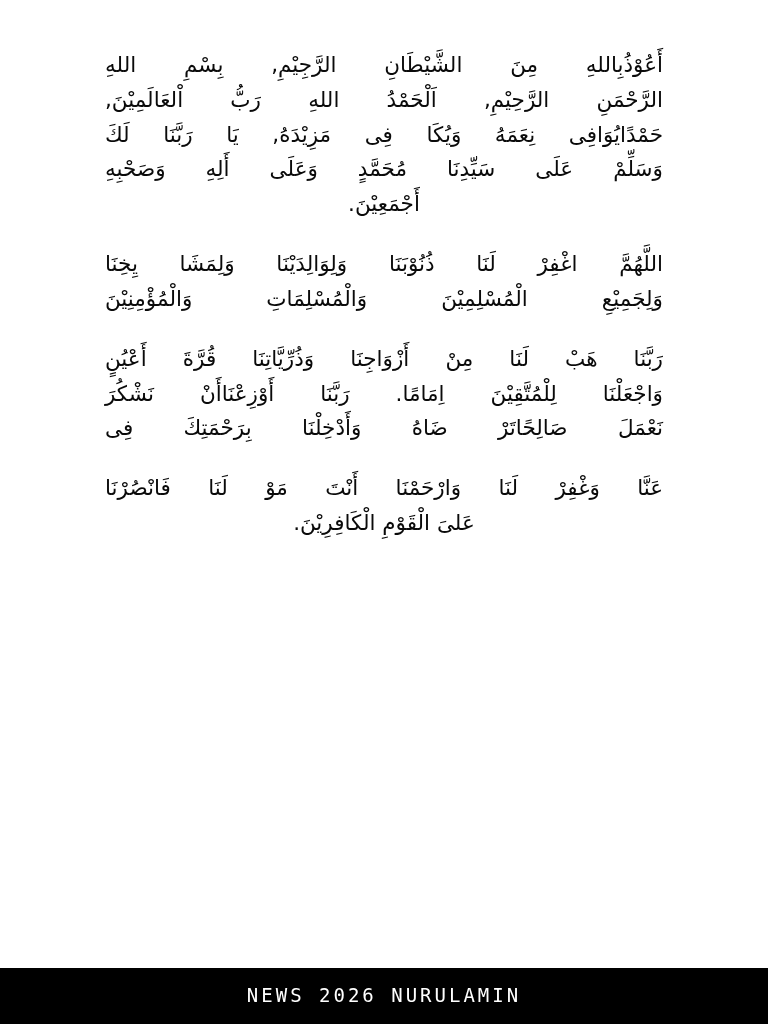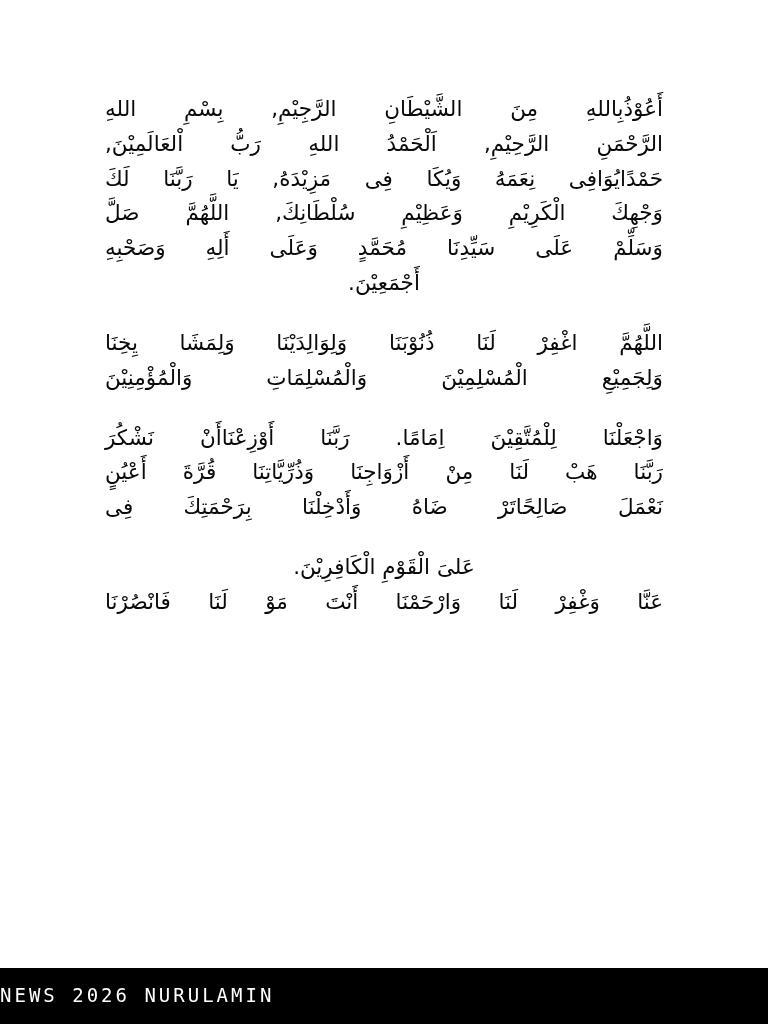--- a/index.html
+++ b/index.html
@@ -25,21 +25,21 @@
 
   
   #doc-body {
     position: absolute;
     left: 0;
     top: 0;
     width: 768px;
     height: 968px;
     background: #ffffff;
     box-sizing: border-box;
-    padding: 92px 105px 0 105px;
+    padding: 48px 105px 0 105px;
   }
 
   .dua-block {
     direction: rtl;
     text-align: justify;
     text-align-last: justify;
     unicode-bidi: embed;
     color: #0a0a0a;
     font-family: "DejaVu Sans", sans-serif;
     font-size: 21.5px;
@@ -66,20 +66,21 @@
   
   #footer-bar {
     position: absolute;
     left: 0;
     bottom: 0;
     width: 768px;
     height: 56px;
     background: #000000;
     display: flex;
     align-items: center;
+    justify-content: center;
   }
   #footer-text {
     color: #ffffff;
     font-family: "DejaVu Sans Mono", monospace;
     font-size: 19px;
     letter-spacing: 3.0px;
     font-weight: 400;
     white-space: pre;
     transform: translateY(-1px);
   }
@@ -88,39 +89,38 @@
 <body>
 
 <div id="page">
 
   <div id="doc-body">
 
     <div class="dua-block">
       <span class="dua-line">أَعُوْذُبِاللهِ مِنَ الشَّيْطَانِ الرَّجِيْمِ, بِسْمِ اللهِ</span>
       <span class="dua-line">الرَّحْمَنِ الرَّحِيْمِ, اَلْحَمْدُ اللهِ رَبُّ اْلعَالَمِيْنَ,</span>
       <span class="dua-line">حَمْدًايُوَافِى نِعَمَهُ وَيُكَا فِى مَزِيْدَهُ, يَا رَبَّنَا لَكَ</span>
-      <span class="dua-line">وَجْهِكَ الْكَرِيْمِ وَعَظِيْمِ سُلْطَانِكَ, اللَّهُمَّ صَلَّ</span>
       <span class="dua-line">وَسَلِّمْ عَلَى سَيِّدِنَا مُحَمَّدٍ وَعَلَى أَلِهِ وَصَحْبِهِ</span>
       <span class="dua-line last">أَجْمَعِيْنَ.</span>
     </div>
 
     <div class="dua-block">
       <span class="dua-line">اللَّهُمَّ اغْفِرْ لَنَا ذُنُوْبَنَا وَلِوَالِدَيْنَا وَلِمَشَا يِخِنَا</span>
       <span class="dua-line">وَلِجَمِيْعِ الْمُسْلِمِيْنَ وَالْمُسْلِمَاتِ وَالْمُؤْمِنِيْنَ</span>
     </div>
 
     <div class="dua-block">
+      <span class="dua-line">رَبَّنَا هَبْ لَنَا مِنْ أَزْوَاجِنَا وَذُرِّيَّاتِنَا قُرَّةَ أَعْيُنٍ</span>
       <span class="dua-line">وَاجْعَلْنَا لِلْمُتَّقِيْنَ اِمَامًا. رَبَّنَا أَوْزِعْنَاأَنْ نَشْكُرَ</span>
-      <span class="dua-line">رَبَّنَا هَبْ لَنَا مِنْ أَزْوَاجِنَا وَذُرِّيَّاتِنَا قُرَّةَ أَعْيُنٍ</span>
       <span class="dua-line">نَعْمَلَ صَالِحًاتَرْ ضَاهُ وَأَدْخِلْنَا بِرَحْمَتِكَ فِى</span>
     </div>
 
     <div class="dua-block">
+      <span class="dua-line">عَنَّا وَغْفِرْ لَنَا وَارْحَمْنَا أَنْتَ مَوْ لَنَا فَانْصُرْنَا</span>
       <span class="dua-line last">عَلىَ الْقَوْمِ الْكَافِرِيْنَ.</span>
-      <span class="dua-line">عَنَّا وَغْفِرْ لَنَا وَارْحَمْنَا أَنْتَ مَوْ لَنَا فَانْصُرْنَا</span>
     </div>
 
   </div>
 
   <div id="footer-bar">
     <span id="footer-text">NEWS 2026 NURULAMIN</span>
   </div>
 
 </div>
 

